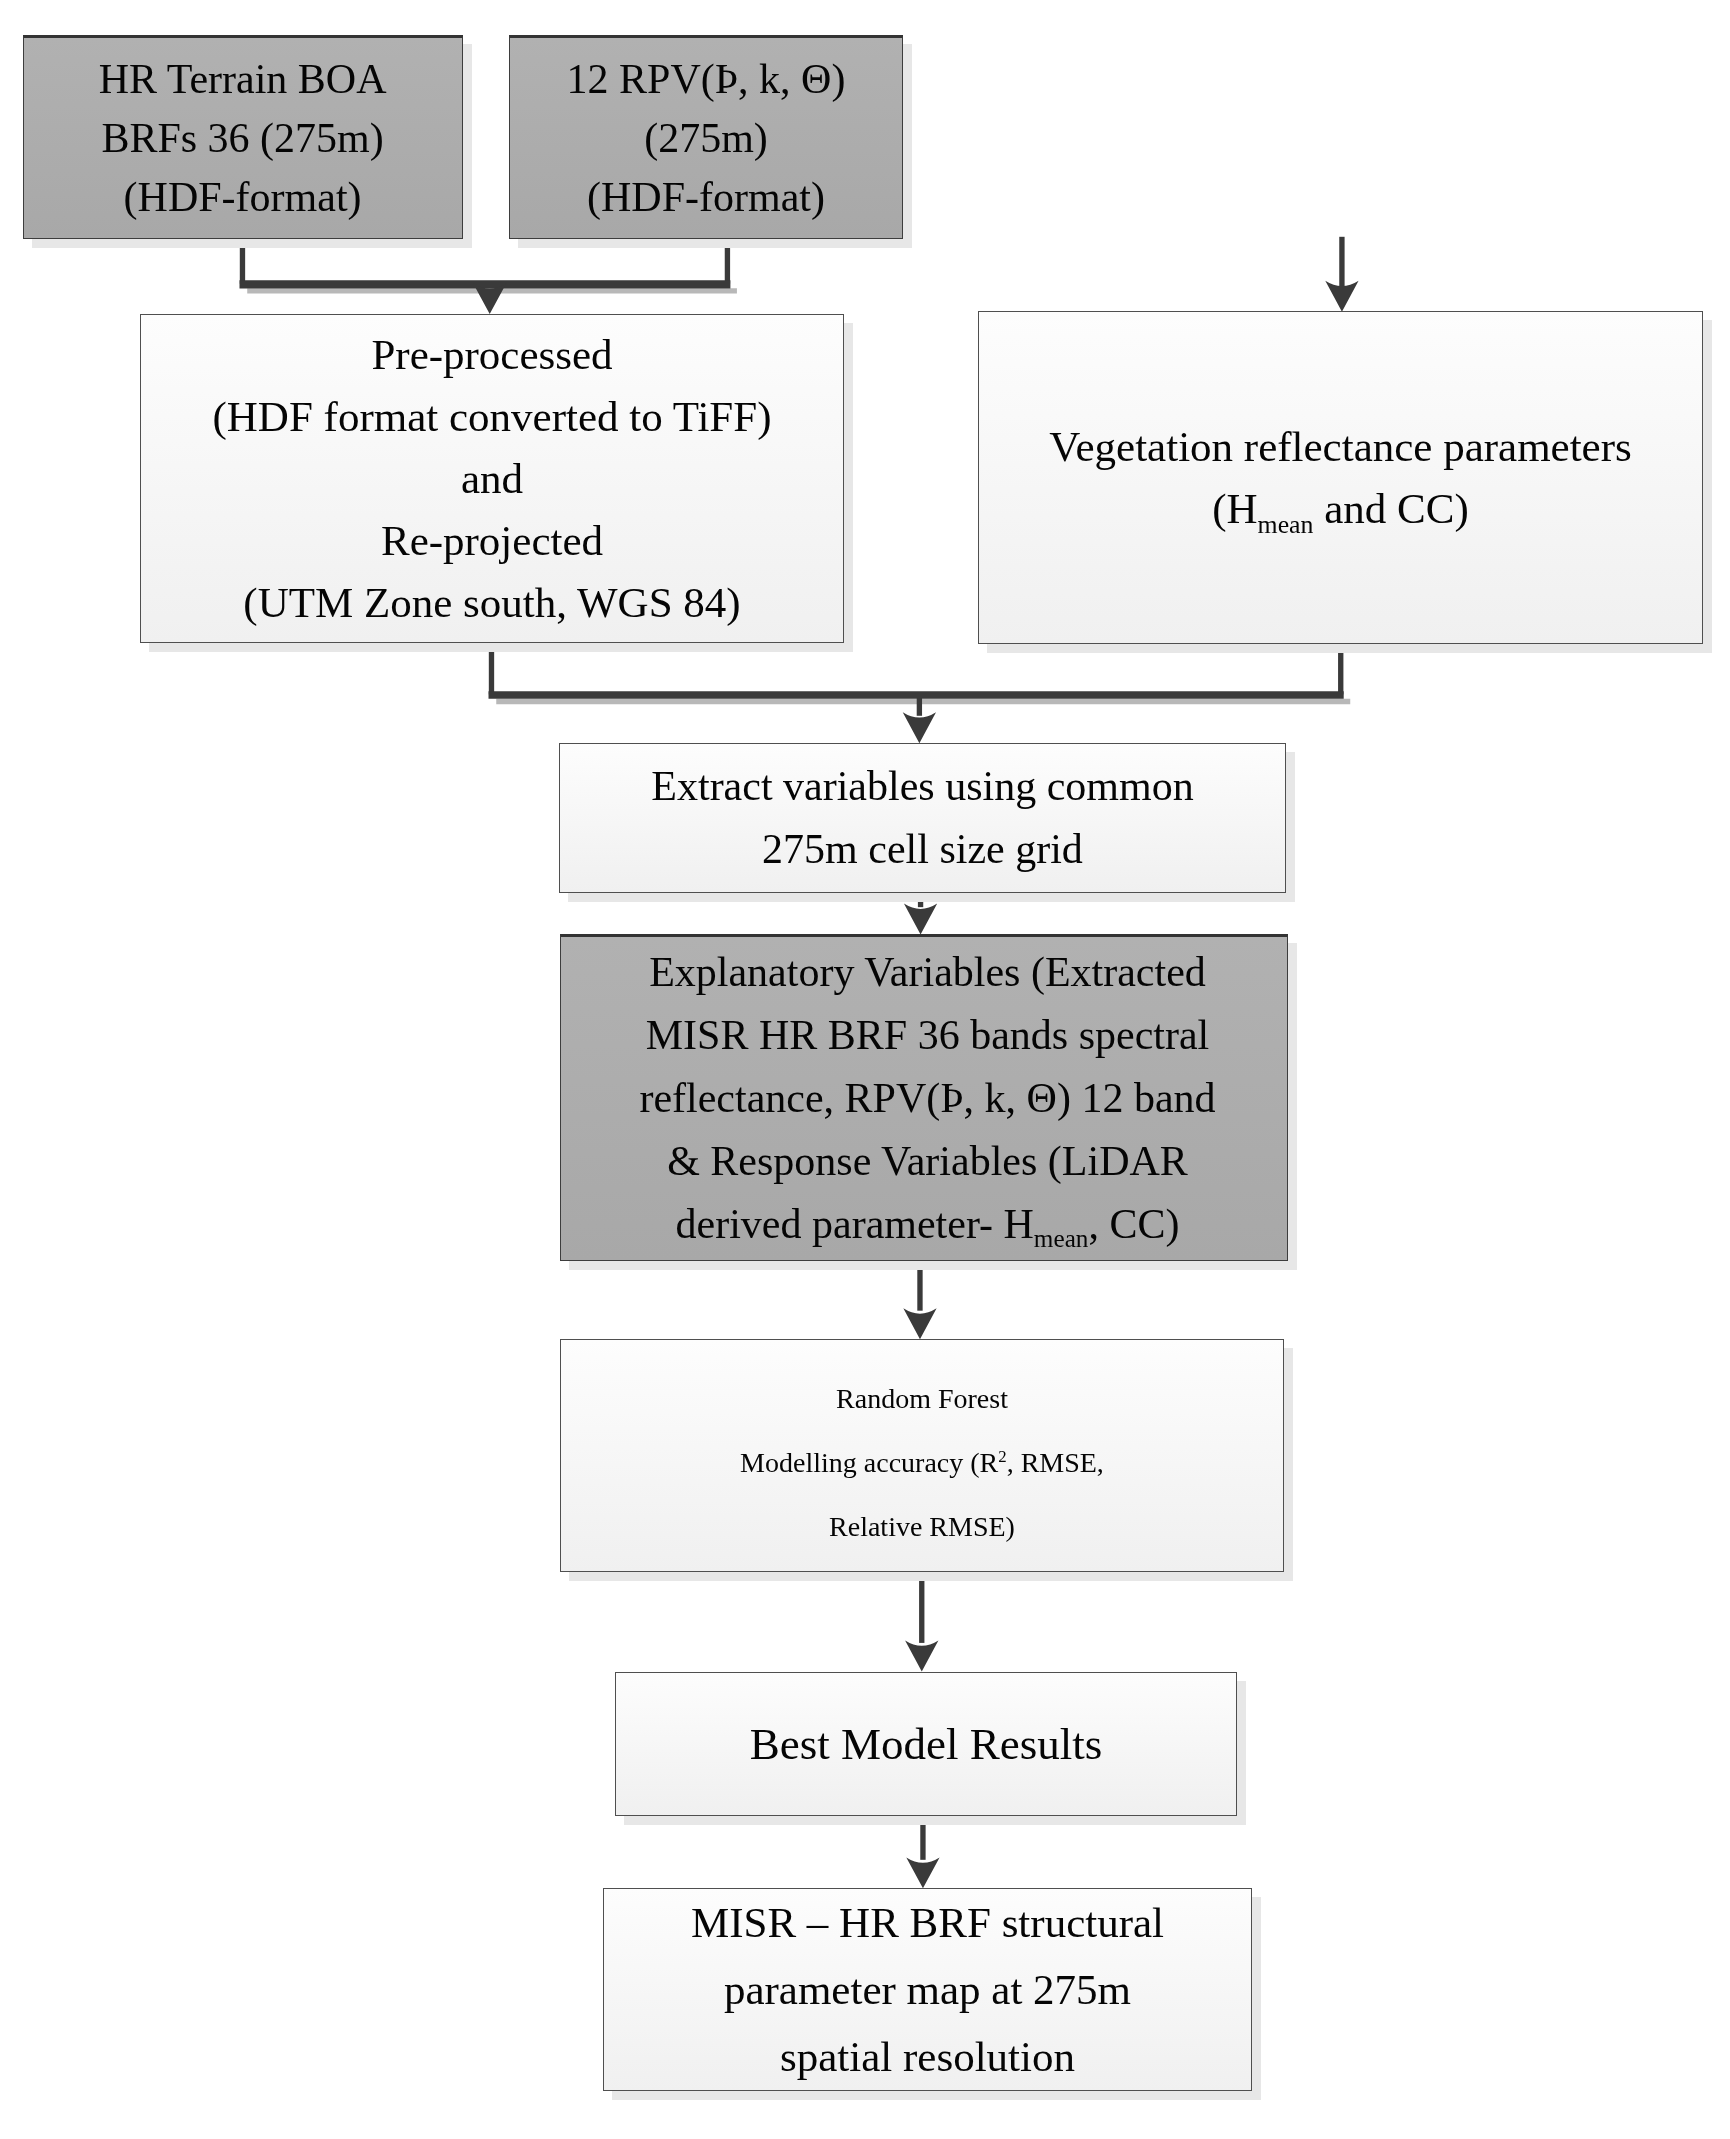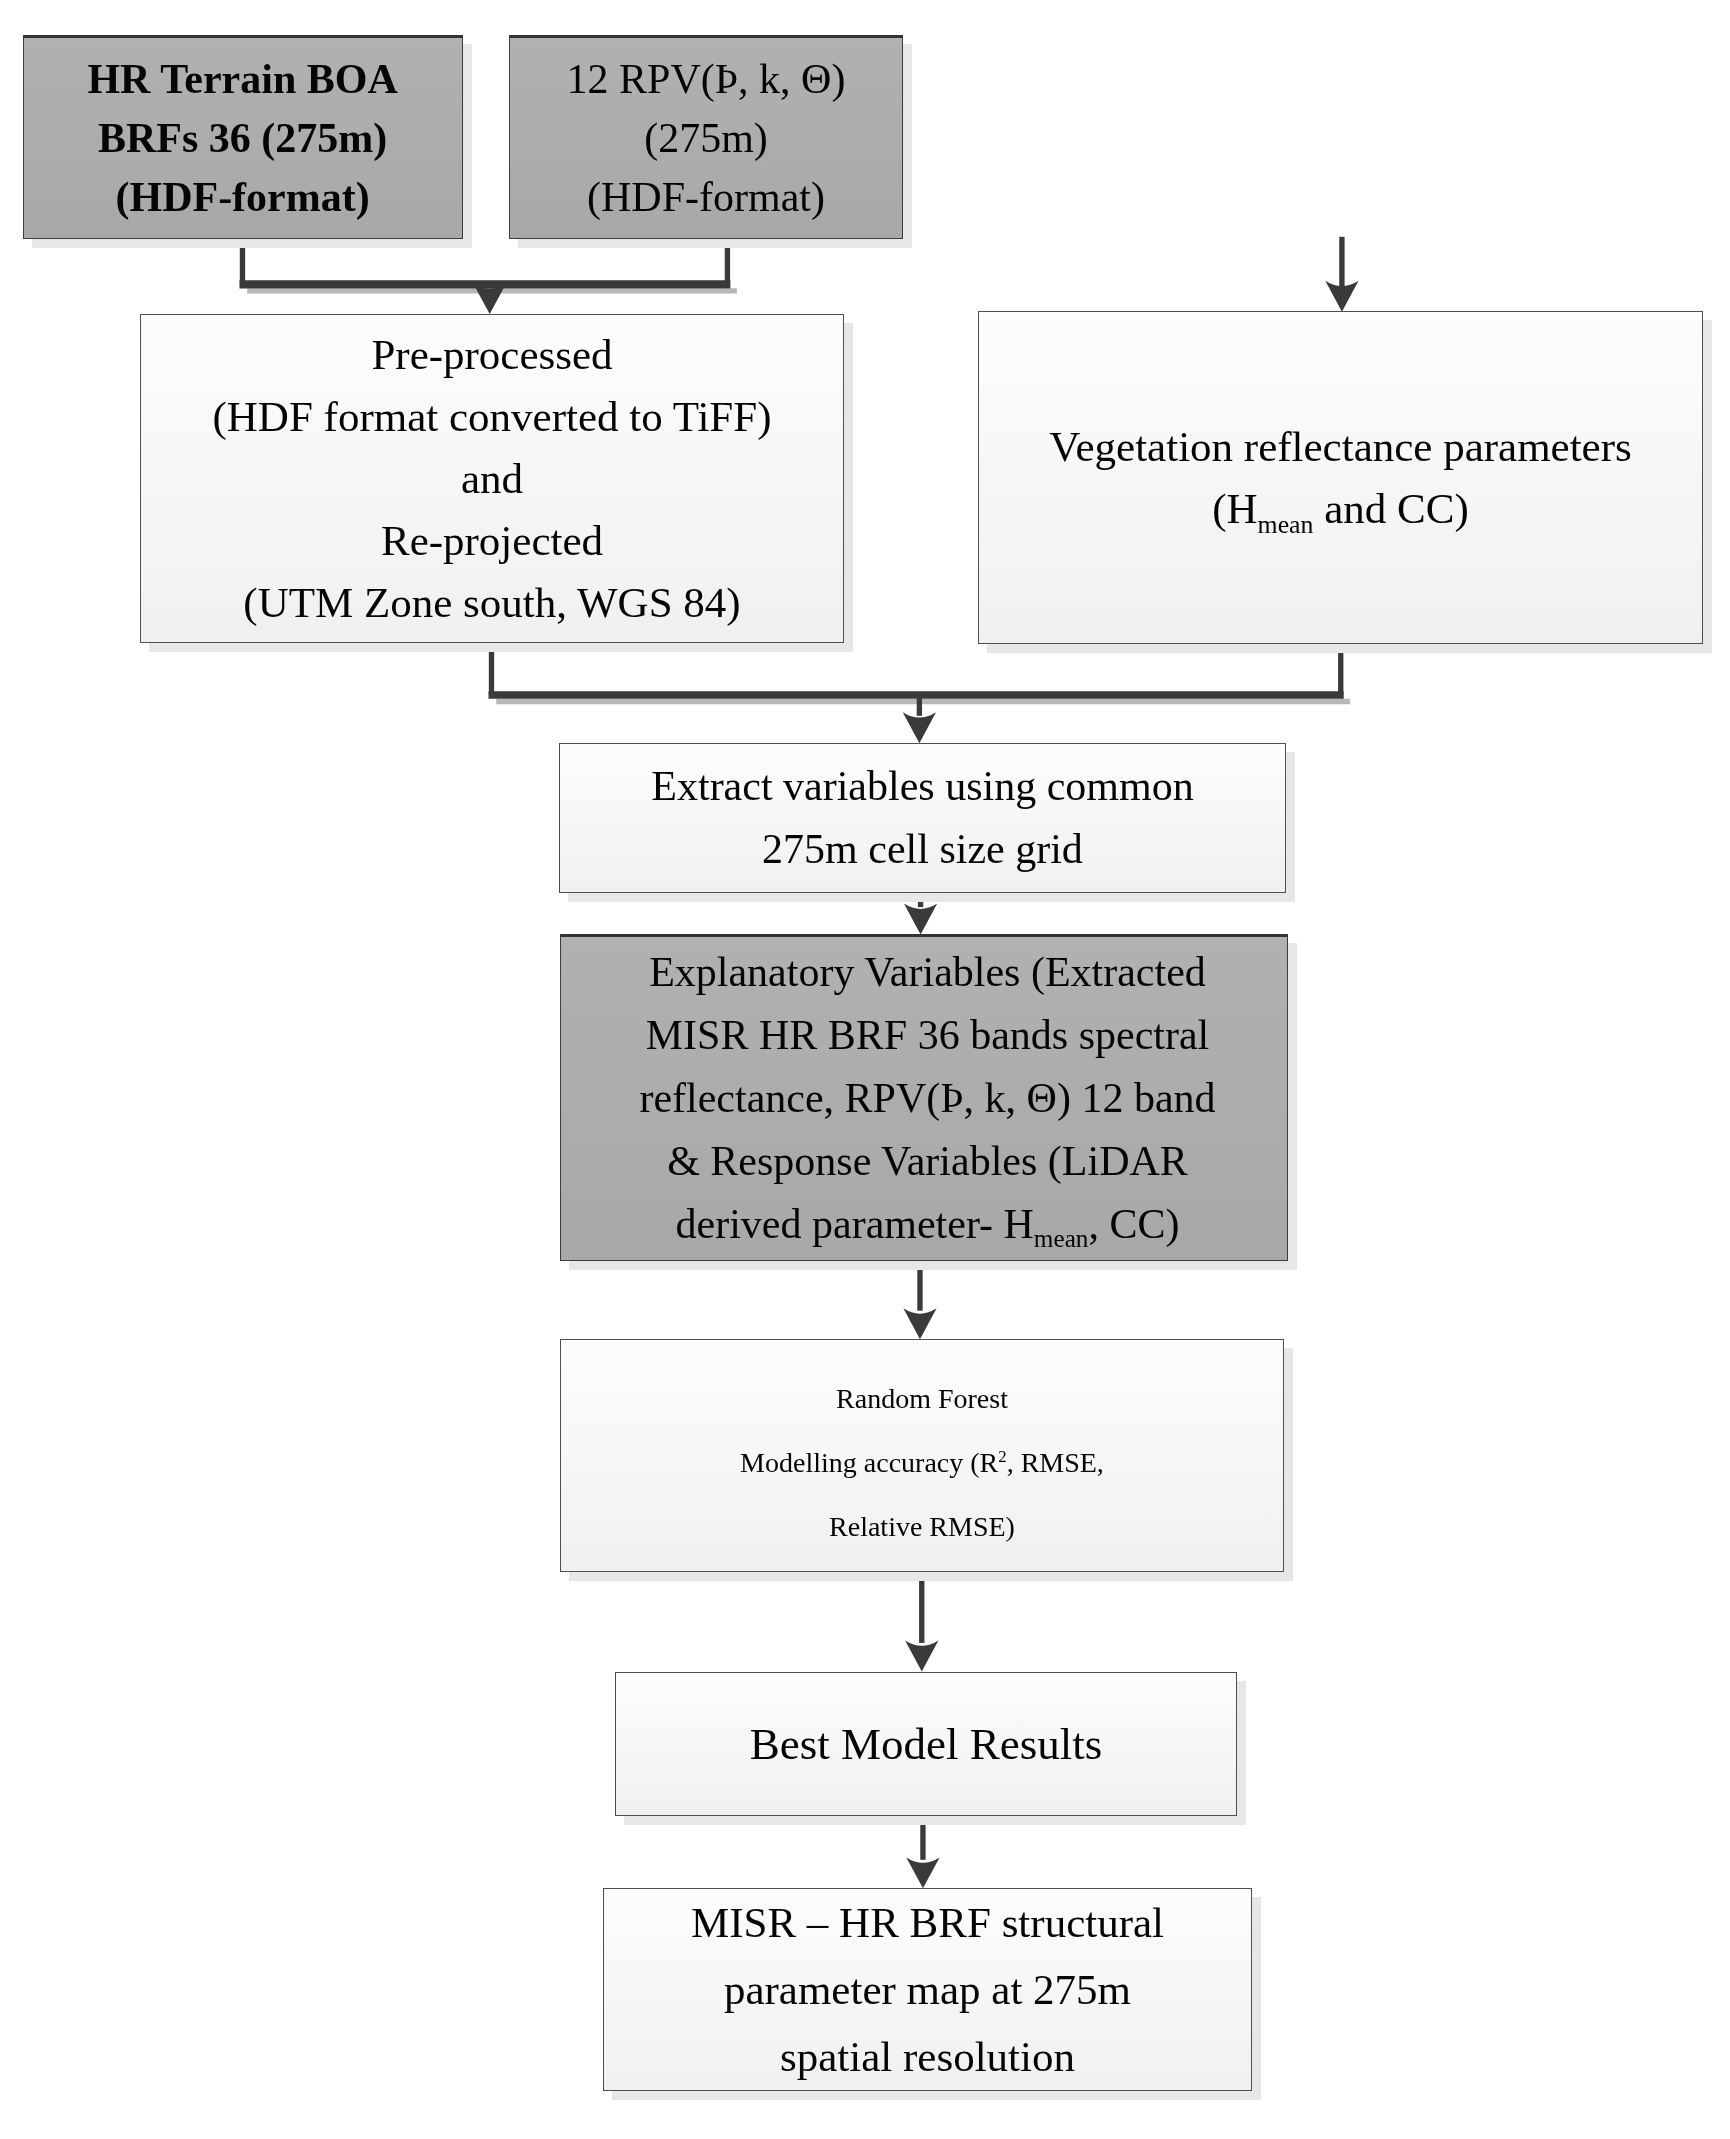--- a/index.html
+++ b/index.html
@@ -34,21 +34,21 @@
     border: 1.8px solid #3d3d3d;
     border-top: 3.6px solid #333333;
   }
   .light {
     background: linear-gradient(180deg, #fdfdfd 0%, #f0f0f0 100%);
     border: 1.8px solid #4f4f4f;
   }
   .box sub { font-size: 0.60em; line-height: 0; text-align: center; }
   .box sup { font-size: 0.60em; line-height: 0; }
 
-  #b-misr   { left: 22.6px;   top: 35px;   width: 440px;  height: 204px; font-size: 42px; line-height: 59px; font-weight: bold; }
+  #b-misr   { left: 22.6px;   top: 35px;   width: 440px;  height: 204px; font-size: 42px; line-height: 59px; }
   #b-rpv    { left: 509px;  top: 35px;   width: 394px;  height: 204px; font-size: 42px; line-height: 59px; }
   #b-lidar  { left: 994px; top: 25.6px;   width: 734px; height: 212px; font-size: 40px; line-height: 52px; }
   #b-pre    { left: 140px;  top: 314px;  width: 704px; height: 329px; font-size: 43px; line-height: 62px; }
   #b-veg    { left: 978px; top: 311px;  width: 725px; height: 333px; font-size: 43px; line-height: 62px; }
   #b-ext    { left: 559px;  top: 743px; width: 727px; height: 150px; font-size: 42px; line-height: 63px; }
   #b-vars   { left: 560px;  top: 934px; width: 728px; height: 327px; font-size: 42px; line-height: 63px; padding-left: 7px; }
   #b-rf     { left: 560px;  top: 1339px; width: 724px; height: 233px; font-size: 28px; line-height: 64px;
               justify-content: flex-start; padding-top: 27px; }
   #b-best   { left: 615px; top: 1672px; width: 622px; height: 144px; font-size: 45px; line-height: 59px; }
   #b-out    { left: 603px; top: 1888px; width: 649px; height: 203px; font-size: 43px; line-height: 67px; }

